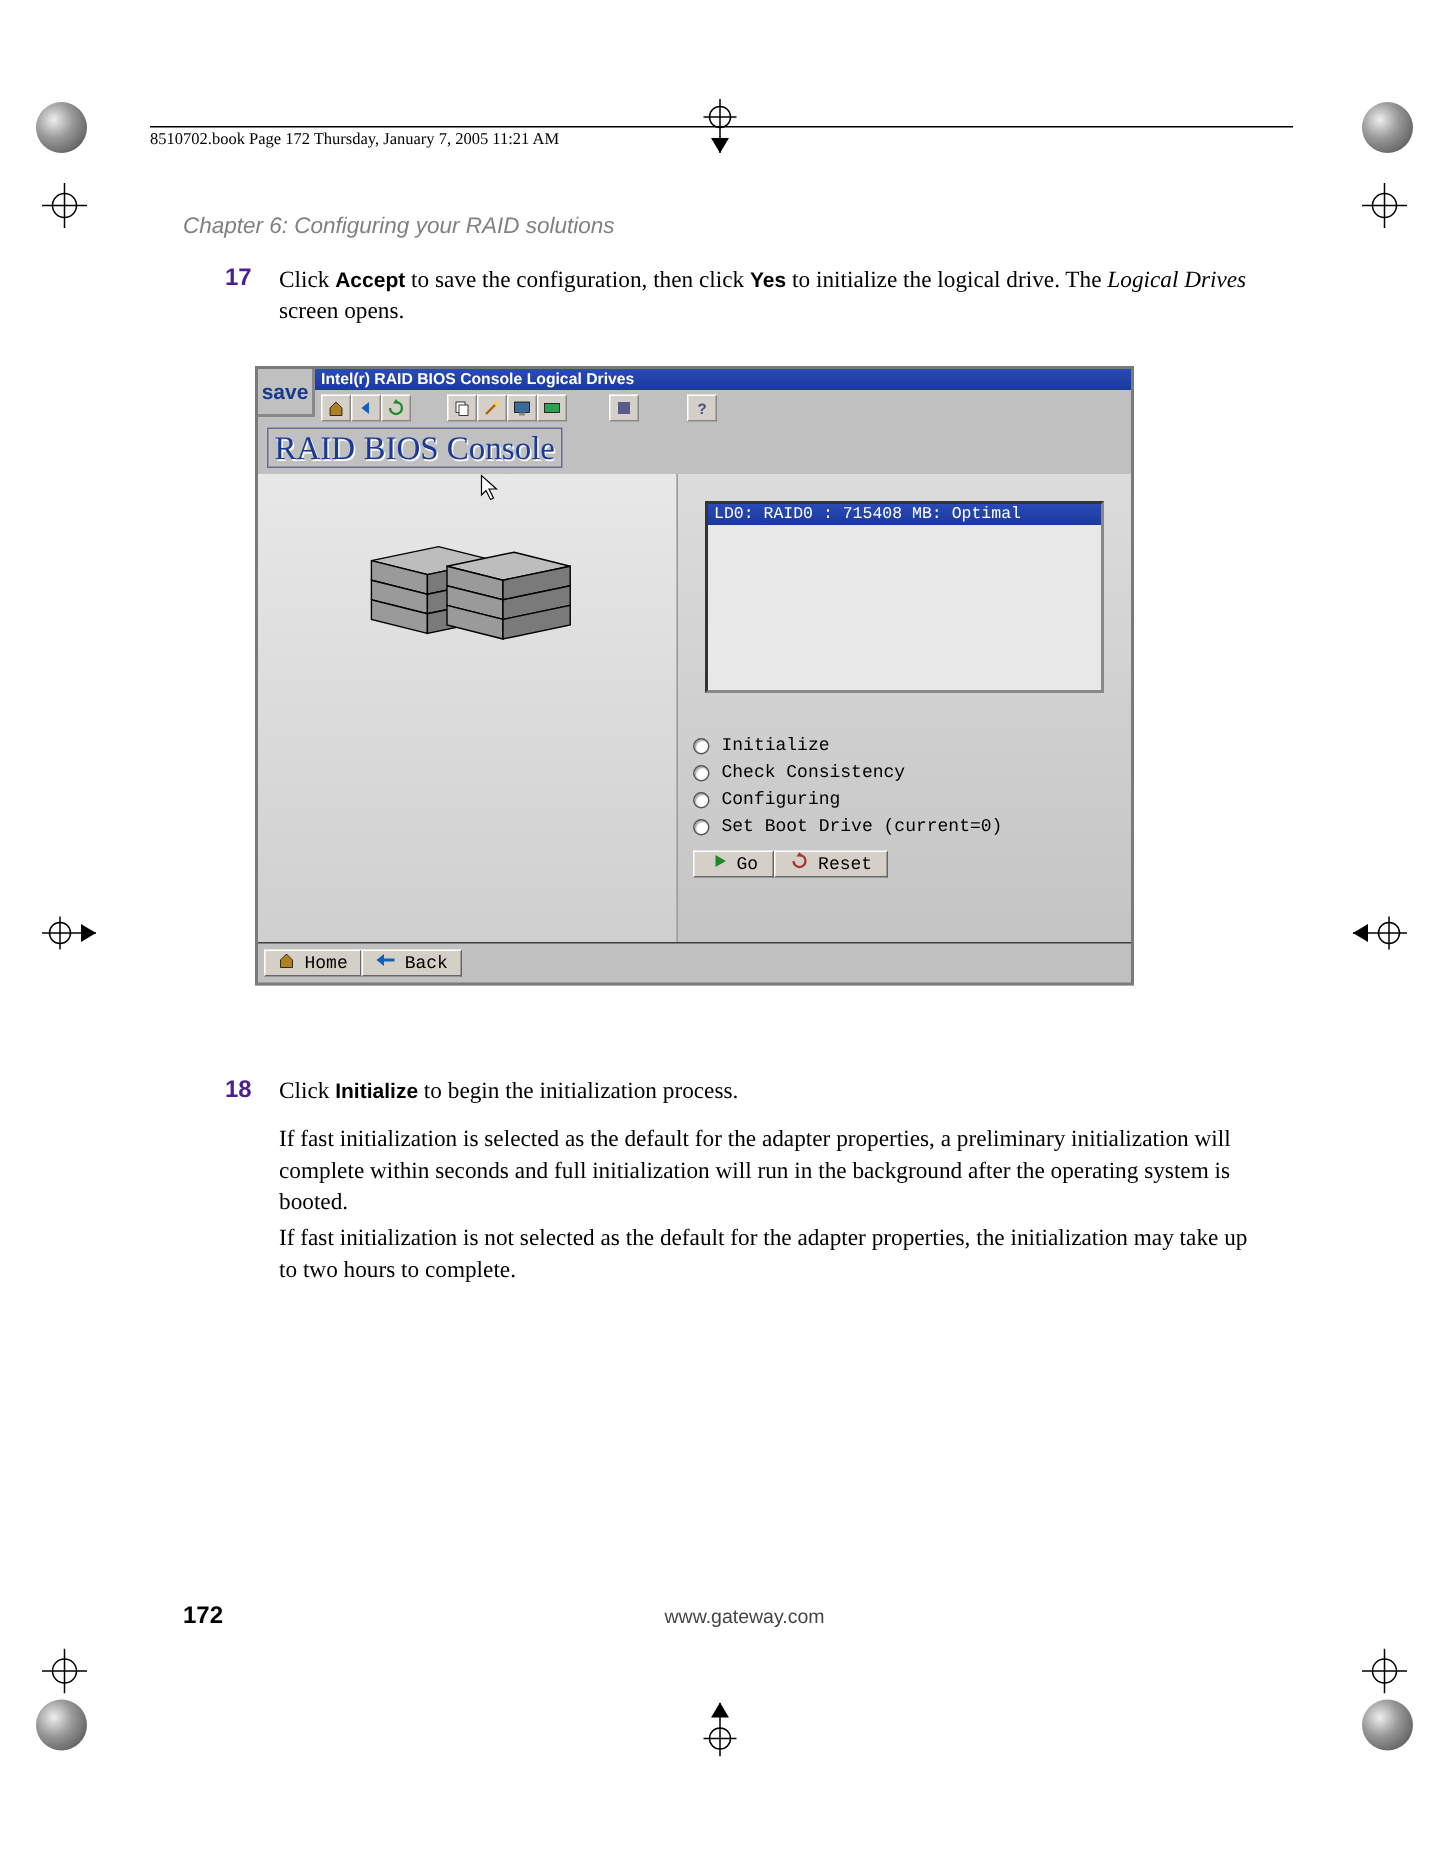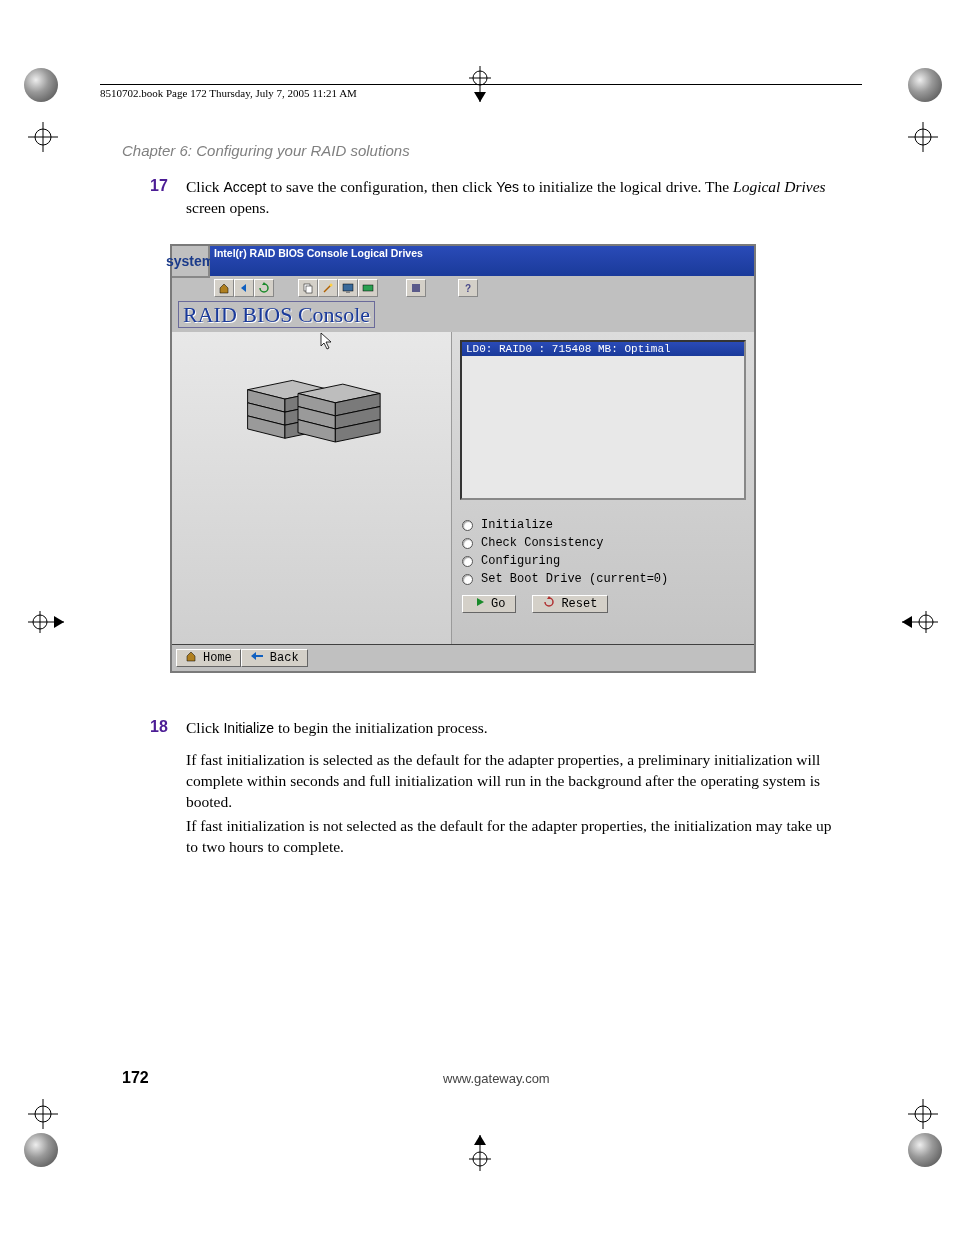--- a/index.html
+++ b/index.html
@@ -31,63 +31,63 @@
   .arrow-bottom { bottom: 62px; left: 460px; }
 
   
   .header-line { position: absolute; top: 84px; left: 100px; right: 92px; height: 16px; border-top: 1px solid #000; font-size: 11px; font-family: 'Times New Roman', serif; padding-top: 2px; }
 
   .chapter { position: absolute; top: 142px; left: 122px; font-style: italic; color: #808080; font-size: 15px; font-family: Arial, Helvetica, sans-serif; }
 
   .step { position: absolute; left: 150px; right: 110px; }
   .step .num { position: absolute; left: 0; top: 0; font-weight: bold; color: #4c1d95; font-family: Arial, Helvetica, sans-serif; font-size: 16px; }
   .step .body { margin-left: 36px; font-size: 15.5px; line-height: 1.35; color: #000; }
-  .step .body b.sans { font-family: Arial, Helvetica, sans-serif; font-size: 14px; font-weight: normal; }
+  .step .body b.sans { font-family: Arial, Helvetica, sans-serif; font-size: 14px; font-weight: bold; }
   .step .body i { font-style: italic; }
 
   .step17 { top: 177px; }
   .screenshot-wrap { position: absolute; top: 244px; left: 170px; width: 586px; }
   .step18 { top: 718px; }
   .para { position: absolute; left: 186px; right: 110px; font-size: 15.5px; line-height: 1.35; }
   .para1 { top: 750px; }
   .para2 { top: 816px; }
 
   .footer { position: absolute; bottom: 148px; left: 122px; right: 110px; display: flex; align-items: baseline; }
   .footer .pagenum { font-weight: bold; font-family: Arial, Helvetica, sans-serif; font-size: 16px; }
   .footer .url { flex: 1; text-align: center; font-family: Arial, Helvetica, sans-serif; font-size: 13px; color: #444; }
 
   
   .shot { width: 586px; border: 2px solid #7a7a7a; background: #c0c0c0; font-family: 'MS Sans Serif', Tahoma, Arial, sans-serif; font-size: 11px; color: #000; }
   .shot-logo { width: 38px; height: 32px; display: flex; align-items: center; justify-content: center; font-family: Arial, sans-serif; font-weight: bold; font-size: 14px; color: #1a3a8a; border-right: 2px solid #888; border-bottom: 2px solid #888; }
-  .shot-titletext { height: 30px; line-height: 14px; padding: 0 4px; background: linear-gradient(#2a4bb8,#1a3a9a); color: #fff; font-weight: bold; font-size: 10.5px; flex: 0 0 auto; }
+  .shot-titletext { height: 14px; line-height: 14px; padding: 0 4px; background: linear-gradient(#2a4bb8,#1a3a9a); color: #fff; font-weight: bold; font-size: 10.5px; flex: 0 0 auto; }
 
   .shot-toolbar { margin-left: 38px; margin-top: -18px; height: 24px; display: flex; align-items: center; gap: 2px; padding: 2px 4px; background:#c0c0c0; }
   .tbtn { width: 20px; height: 18px; border: 1px solid #888; border-top-color:#fff; border-left-color:#fff; background: #d4d0c8; display:flex; align-items:center; justify-content:center; }
   .tbtn-group { display:flex; gap:0; }
   .tbtn svg { width: 12px; height: 12px; }
   .tsep { width: 20px; }
   .tbtn.alone { margin: 0 4px; }
 
   .shot-heading { padding: 2px 6px 4px 6px; }
   .shot-heading span { font-family: 'Times New Roman', serif; font-size: 22px; color: #1a3a9a; text-shadow: 1px 1px 0 #fff; border: 1px solid #6a6a9a; padding: 0 4px; background:#c0c0c0; }
 
   .shot-main { display: flex; }
   .shot-left { width: 280px; height: 312px; background: linear-gradient(#e8e8e8,#cfcfcf); display:flex; align-items:flex-start; justify-content:center; padding-top: 18px; position:relative; border-right: 1px solid #9a9a9a; }
   .shot-left .cursor { position:absolute; left: 148px; top: 0; font-size: 14px; }
   .drives-art { width: 140px; height: 100px; display:flex; align-items:center; justify-content:center; }
 
   .shot-right { flex: 1; display:flex; flex-direction:column; background: linear-gradient(#dcdcdc,#c4c4c4); }
-  .ld-list { margin: 8px; height: 160px; border: 2px inset #888; background: #e8e8e8; }
+  .ld-list { margin: 18px; height: 128px; border: 2px inset #888; background: #e8e8e8; }
   .ld-row { height: 14px; line-height:14px; padding: 0 4px; background: linear-gradient(#2a4bb8,#1a3a9a); color:#fff; font-family: 'Courier New', monospace; font-size: 11px; }
 
   .opt-area { padding: 8px 10px 6px 10px; }
   .opt-row { display:flex; align-items:center; gap: 8px; padding: 2px 0; font-family: 'Courier New', monospace; font-size: 12px; }
   .opt-row .radio { width:11px; height:11px; border:1px solid #555; border-radius:50%; background:#fff; box-shadow: inset 1px 1px 1px #aaa; }
 
-  .btn-row { display:flex; gap: 16px; padding: 1px 10px 10px 10px; }
+  .btn-row { display:flex; padding: 1px 10px 10px 10px; }
   .sbtn { height: 18px; border: 1px solid #666; border-top-color:#fff; border-left-color:#fff; background:#d4d0c8; padding: 0 10px; display:flex; align-items:center; gap:6px; font-family:'Courier New',monospace; font-size:12px; }
 
   .shot-footer { display:flex; justify-content:flex-start; padding: 4px; border-top: 1px solid #404040; }
   .fbtn { height: 18px; border:1px solid #666; border-top-color:#fff; border-left-color:#fff; background:#d4d0c8; padding: 0 8px; display:flex; align-items:center; gap:6px; font-family:'Courier New',monospace; font-size:12px; }
 </style>
 </head>
 <body>
 
 <div class="corner-sphere sphere-tl"></div>
 <div class="corner-sphere sphere-tr"></div>
@@ -149,36 +149,36 @@
   </div>
 <div class="reg-arrow arrow-bottom">
     <svg width="30" height="36">
       <line x1="15" y1="0" x2="15" y2="36" stroke="#000"></line>
       <polygon points="15,0 9,10 21,10" fill="#000"></polygon>
       <circle cx="15" cy="24" r="7" fill="none" stroke="#000"></circle>
       <line x1="4" y1="24" x2="26" y2="24" stroke="#000"></line>
     </svg>
   </div>
 
-<div class="header-line">8510702.book  Page 172  Thursday, July 7, 2005  11:21 AM</div>
+<div class="header-line">8510702.book  Page 172  Thursday, January 7, 2005  11:21 AM</div>
 
 <div class="chapter">Chapter 6: Configuring your RAID solutions</div>
 
 <div class="step step17">
   <div class="num">17</div>
   <div class="body">
     <span>Click </span><b class="sans">Accept</b><span> to save the configuration, then click </span><b class="sans">Yes</b><span> to initialize the logical drive. The </span><i>Logical Drives</i><span> screen opens.</span>
   </div>
 </div>
 
 <div class="screenshot-wrap">
   <div class="shot">
     <div style="display:flex;">
       <div class="shot-logo">
-          <span>system</span>
+          <span>save</span>
         </div>
       <div style="flex:1;">
         <div class="shot-titletext">Intel(r) RAID BIOS Console  Logical Drives</div>
         <div class="shot-toolbar" style="margin-left:0; margin-top:0;">
           <div class="tbtn-group">
             <div class="tbtn">
                 <svg viewBox="0 0 12 12">
                   <path d="M2 6 L6 2 L10 6 L10 11 L2 11 Z" fill="#b08020" stroke="#000" stroke-width="0.5"></path>
                 </svg>
               </div>

